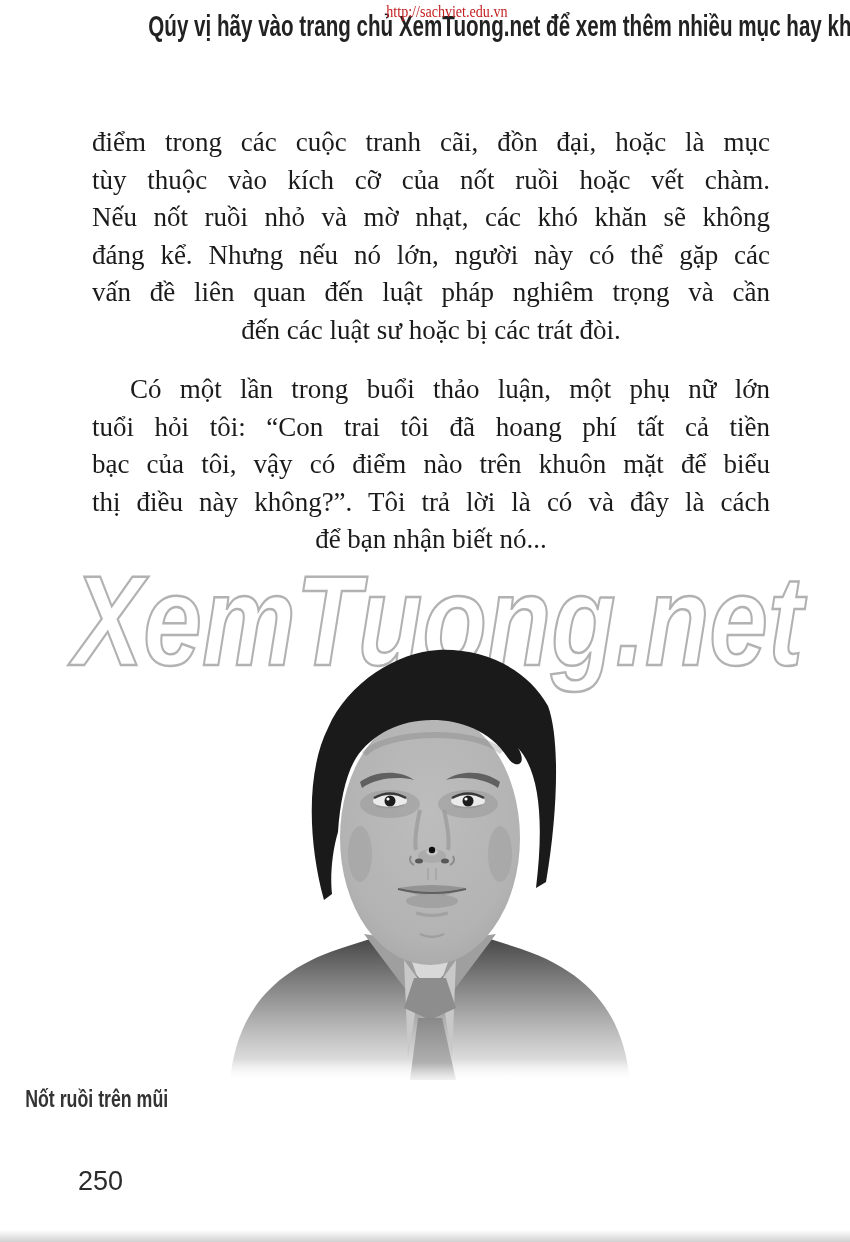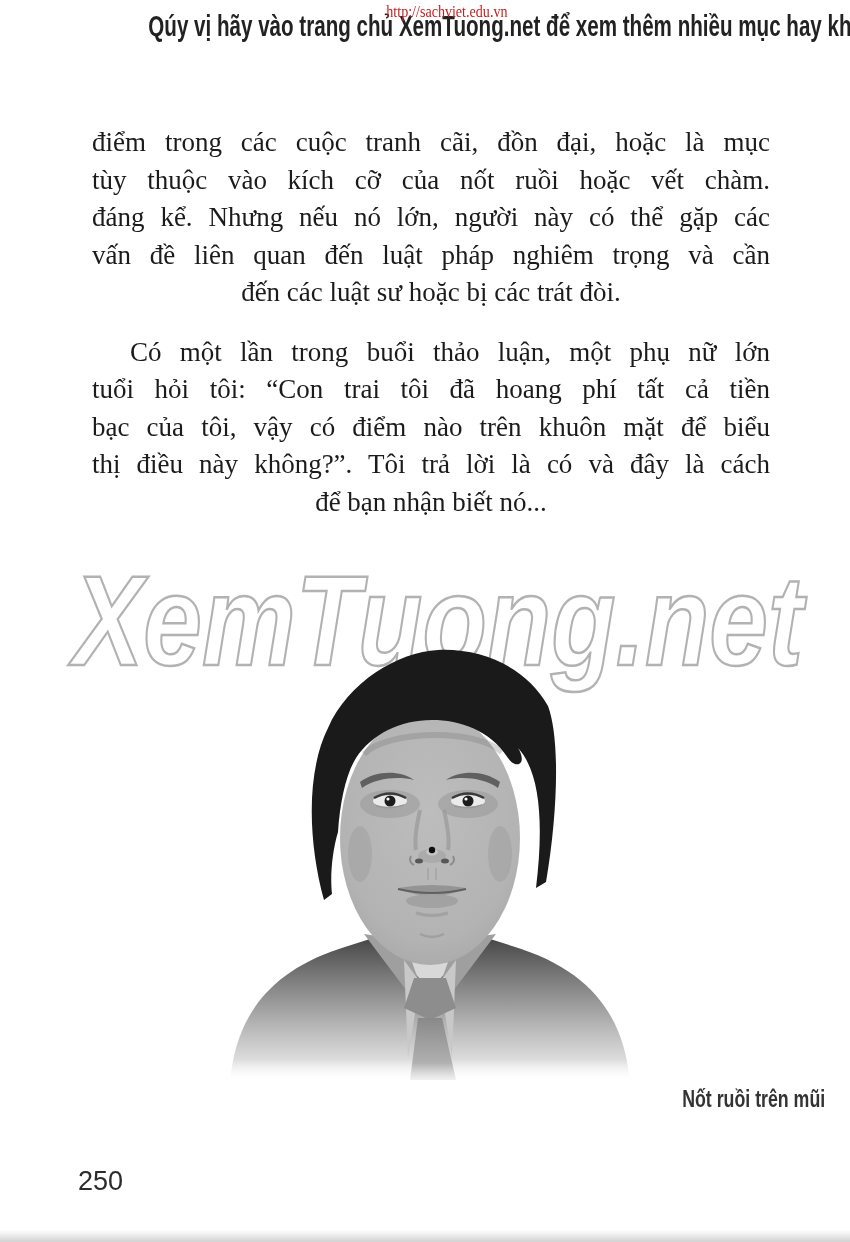--- a/index.html
+++ b/index.html
@@ -37,21 +37,21 @@
   .section-heading {
     font-family:"Liberation Sans","DejaVu Sans",sans-serif;
     font-size:30px; font-weight:bold; color:#111;
     line-height:32px; margin:10px 0 0 36px; white-space:nowrap;
   }
   .section-heading .squeeze { display:inline-block; transform:scaleX(0.8); transform-origin:left center; }
   .para2 { margin-top:22px; }
   
   .portrait { position:absolute; left:228px; top:642px; z-index:1; }
   .caption {
-    position:absolute; top:1085px; left:0; right:0; text-align:right;
+    position:absolute; top:1085px; left:0; right:0; text-align:left;
     font-family:"Liberation Sans","DejaVu Sans",sans-serif;
     font-size:24px; font-weight:bold; color:#333; white-space:nowrap; z-index:2;
   }
   .caption .squeeze { display:inline-block; transform:scaleX(0.74); transform-origin:center; }
   
   .pagenum {
     position:absolute; left:78px; top:1166px;
     font-family:"Liberation Sans","DejaVu Sans",sans-serif;
     font-size:27px; color:#2b2b2b; z-index:2;
   }
@@ -72,20 +72,21 @@
   <div class="header">
     <span class="squeeze">Qúy vị hãy vào trang chủ XemTuong.net để xem thêm nhiều mục hay khác</span>
   </div>
   <a class="red-link" href="#">
     <span class="squeeze">http://sachviet.edu.vn</span>
   </a>
 
   <div class="textblock">
     <div class="tl j">điểm trong các cuộc tranh cãi, đồn đại, hoặc là mục</div>
     <div class="tl j">tùy thuộc vào kích cỡ của nốt ruồi hoặc vết chàm.</div>
+    <div class="tl j">Nếu nốt ruồi nhỏ và mờ nhạt, các khó khăn sẽ không</div>
     <div class="tl j">đáng kể. Nhưng nếu nó lớn, người này có thể gặp các</div>
     <div class="tl j">vấn đề liên quan đến luật pháp nghiêm trọng và cần</div>
     <div class="tl">đến các luật sư hoặc bị các trát đòi.</div>
 
 
     <div class="para2">
       <div class="tl j indent">Có một lần trong buổi thảo luận, một phụ nữ lớn</div>
       <div class="tl j">tuổi hỏi tôi: “Con trai tôi đã hoang phí tất cả tiền</div>
       <div class="tl j">bạc của tôi, vậy có điểm nào trên khuôn mặt để biểu</div>
       <div class="tl j">thị điều này không?”. Tôi trả lời là có và đây là cách</div>

